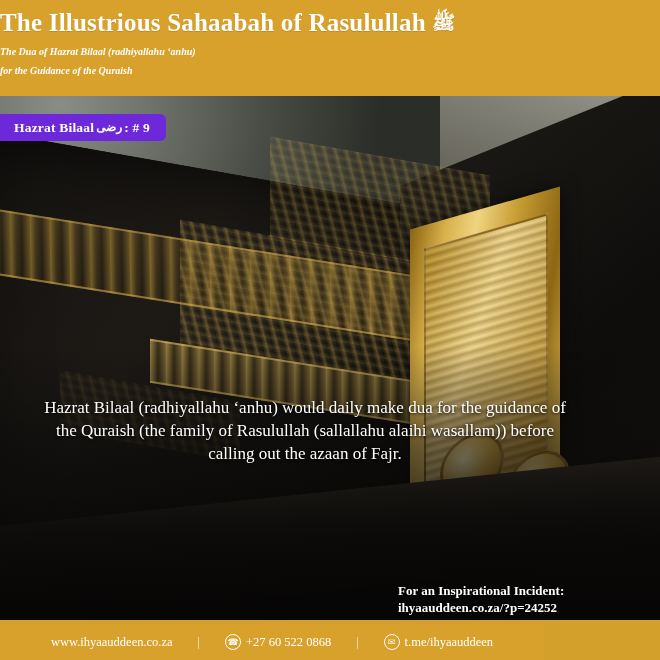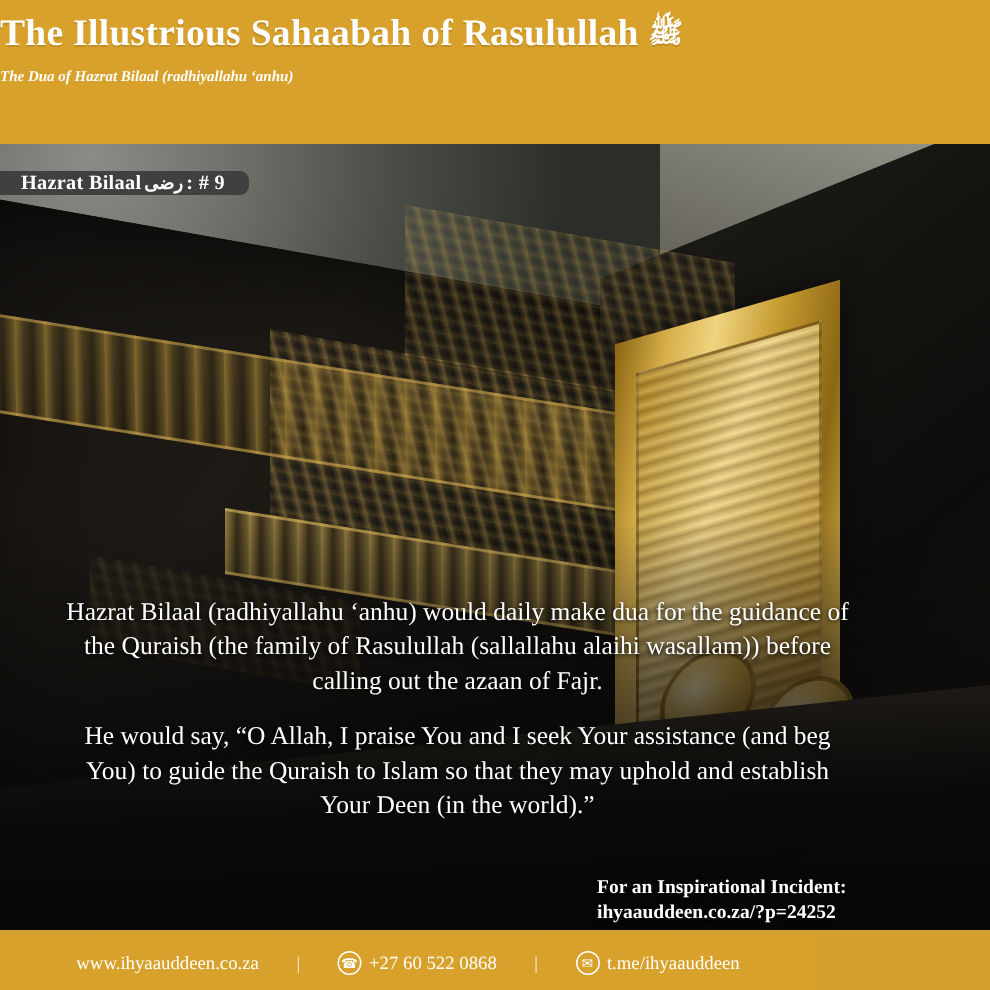--- a/index.html
+++ b/index.html
@@ -181,25 +181,25 @@
     left: 0; top: 250px;
     width: 660px;
     height: 274px;
     background: linear-gradient(180deg, rgba(10,9,8,0.0) 0%, rgba(10,9,8,0.55) 35%, rgba(8,7,6,0.88) 70%, rgba(6,5,5,0.95) 100%);
   }
 
   
   .badge {
     position: absolute;
     left: 0; top: 114px;
-    height: 16px;
+    height: 27px;
     padding: 0 16px 0 14px;
     display: flex;
     align-items: center;
-    background: #404040;
+    background: #6d28d9;
     border-radius: 0 6px 6px 0;
     color: #ffffff;
     font-family: "Liberation Serif", serif;
     font-weight: bold;
     font-size: 13.5px;
     letter-spacing: 0.2px;
     z-index: 6;
   }
   .badge .glyph { font-size: 12px; padding: 0 2px; }
 
@@ -315,20 +315,21 @@
 
 <div class="poster">
 
   <div class="header">
     <div class="header-title">
       <span>The Illustrious Sahaabah of Rasulullah</span>
       <span class="glyph">ﷺ</span>
     </div>
     <div class="header-sub">
       <div>The Dua of Hazrat Bilaal (radhiyallahu ‘anhu)</div>
+      <div>for the Guidance of the Quraish</div>
     </div>
   </div>
 
   <div class="photo">
     <div class="sky"></div>
     <div class="sky2"></div>
     <div class="kiswah"></div>
     <div class="kiswah-right"></div>
     <div class="calig c2"></div>
     <div class="band"></div>
@@ -344,21 +345,20 @@
   </div>
 
   <div class="badge">
     <span>Hazrat Bilaal</span>
     <span class="glyph">رضى</span>
     <span>: # 9</span>
   </div>
 
   <div class="maintext">
     <p class="para">Hazrat Bilaal (radhiyallahu ‘anhu) would daily make dua for the guidance of the Quraish (the family of Rasulullah (sallallahu alaihi wasallam)) before calling out the azaan of Fajr.</p>
-    <p class="para">He would say, “O Allah, I praise You and I seek Your assistance (and beg You) to guide the Quraish to Islam so that they may uphold and establish Your Deen (in the world).”</p>
   </div>
 
   <div class="incident">
     <div>For an Inspirational Incident:</div>
     <div>ihyaauddeen.co.za/?p=24252</div>
   </div>
 
 
   <div class="footer">
     <div class="footer-item">

